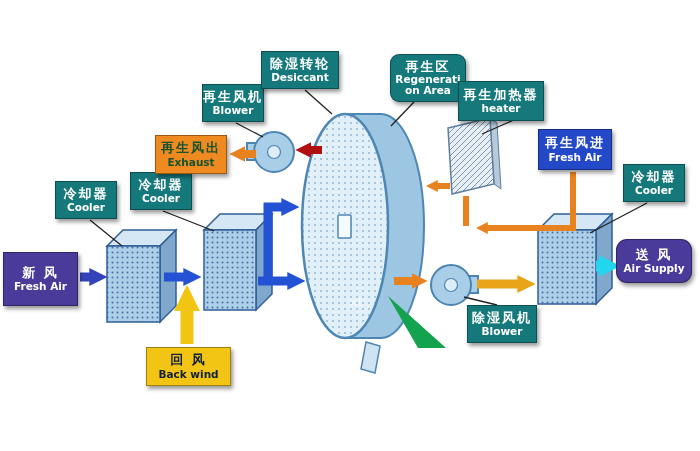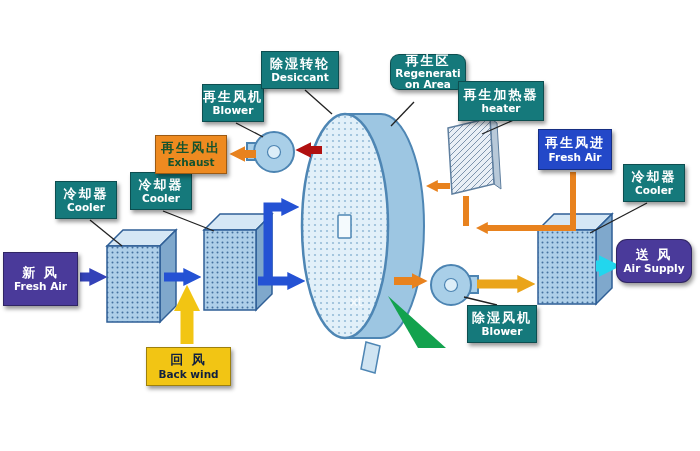--- a/index.html
+++ b/index.html
@@ -22,21 +22,21 @@
   .orangebox { background:#ee8a20; color:#14532d; }
   .bluebox   { background:#2348c8; color:#ffffff; }
   .greenbox  { background:#13a24e; color:#ffffff; }
 
   #lbl-fresh-in        { left:3px;   top:252px; width:75px;  height:54px; }
   #lbl-cooler1         { left:55px;  top:181px; width:62px;  height:38px; }
   #lbl-cooler2         { left:130px; top:172px; width:62px;  height:38px; }
   #lbl-backwind        { left:146px; top:347px; width:85px;  height:39px; }
   #lbl-regen-blower    { left:202px; top:84px;  width:62px;  height:38px; }
   #lbl-desiccant       { left:261px; top:51px;  width:78px;  height:38px; }
-  #lbl-regen-area      { left:390px; top:54px;  width:76px;  height:36px;border-radius:9px; }
+  #lbl-regen-area      { left:390px; top:54px;  width:76px;  height:48px;border-radius:9px; }
   #lbl-regen-area .en  { overflow-wrap:anywhere; line-height:1.05; }
   #lbl-regen-heater    { left:458px; top:81px;  width:86px;  height:40px; }
   #lbl-exhaust         { left:155px; top:135px; width:72px;  height:39px; }
   #lbl-regen-fresh     { left:538px; top:129px; width:74px;  height:41px; }
   #lbl-cooler3         { left:623px; top:164px; width:62px;  height:38px; }
   #lbl-air-supply      { left:616px; top:239px; width:76px;  height:44px;border-radius:11px; }
   #lbl-dehumid-blower  { left:467px; top:305px; width:70px;  height:38px; }
   #lbl-dehumid-district        { left:418px; top:346px; width:113px; height:55px; }
   #lbl-dehumid-district .en    { font-size:10px; }
 </style>

